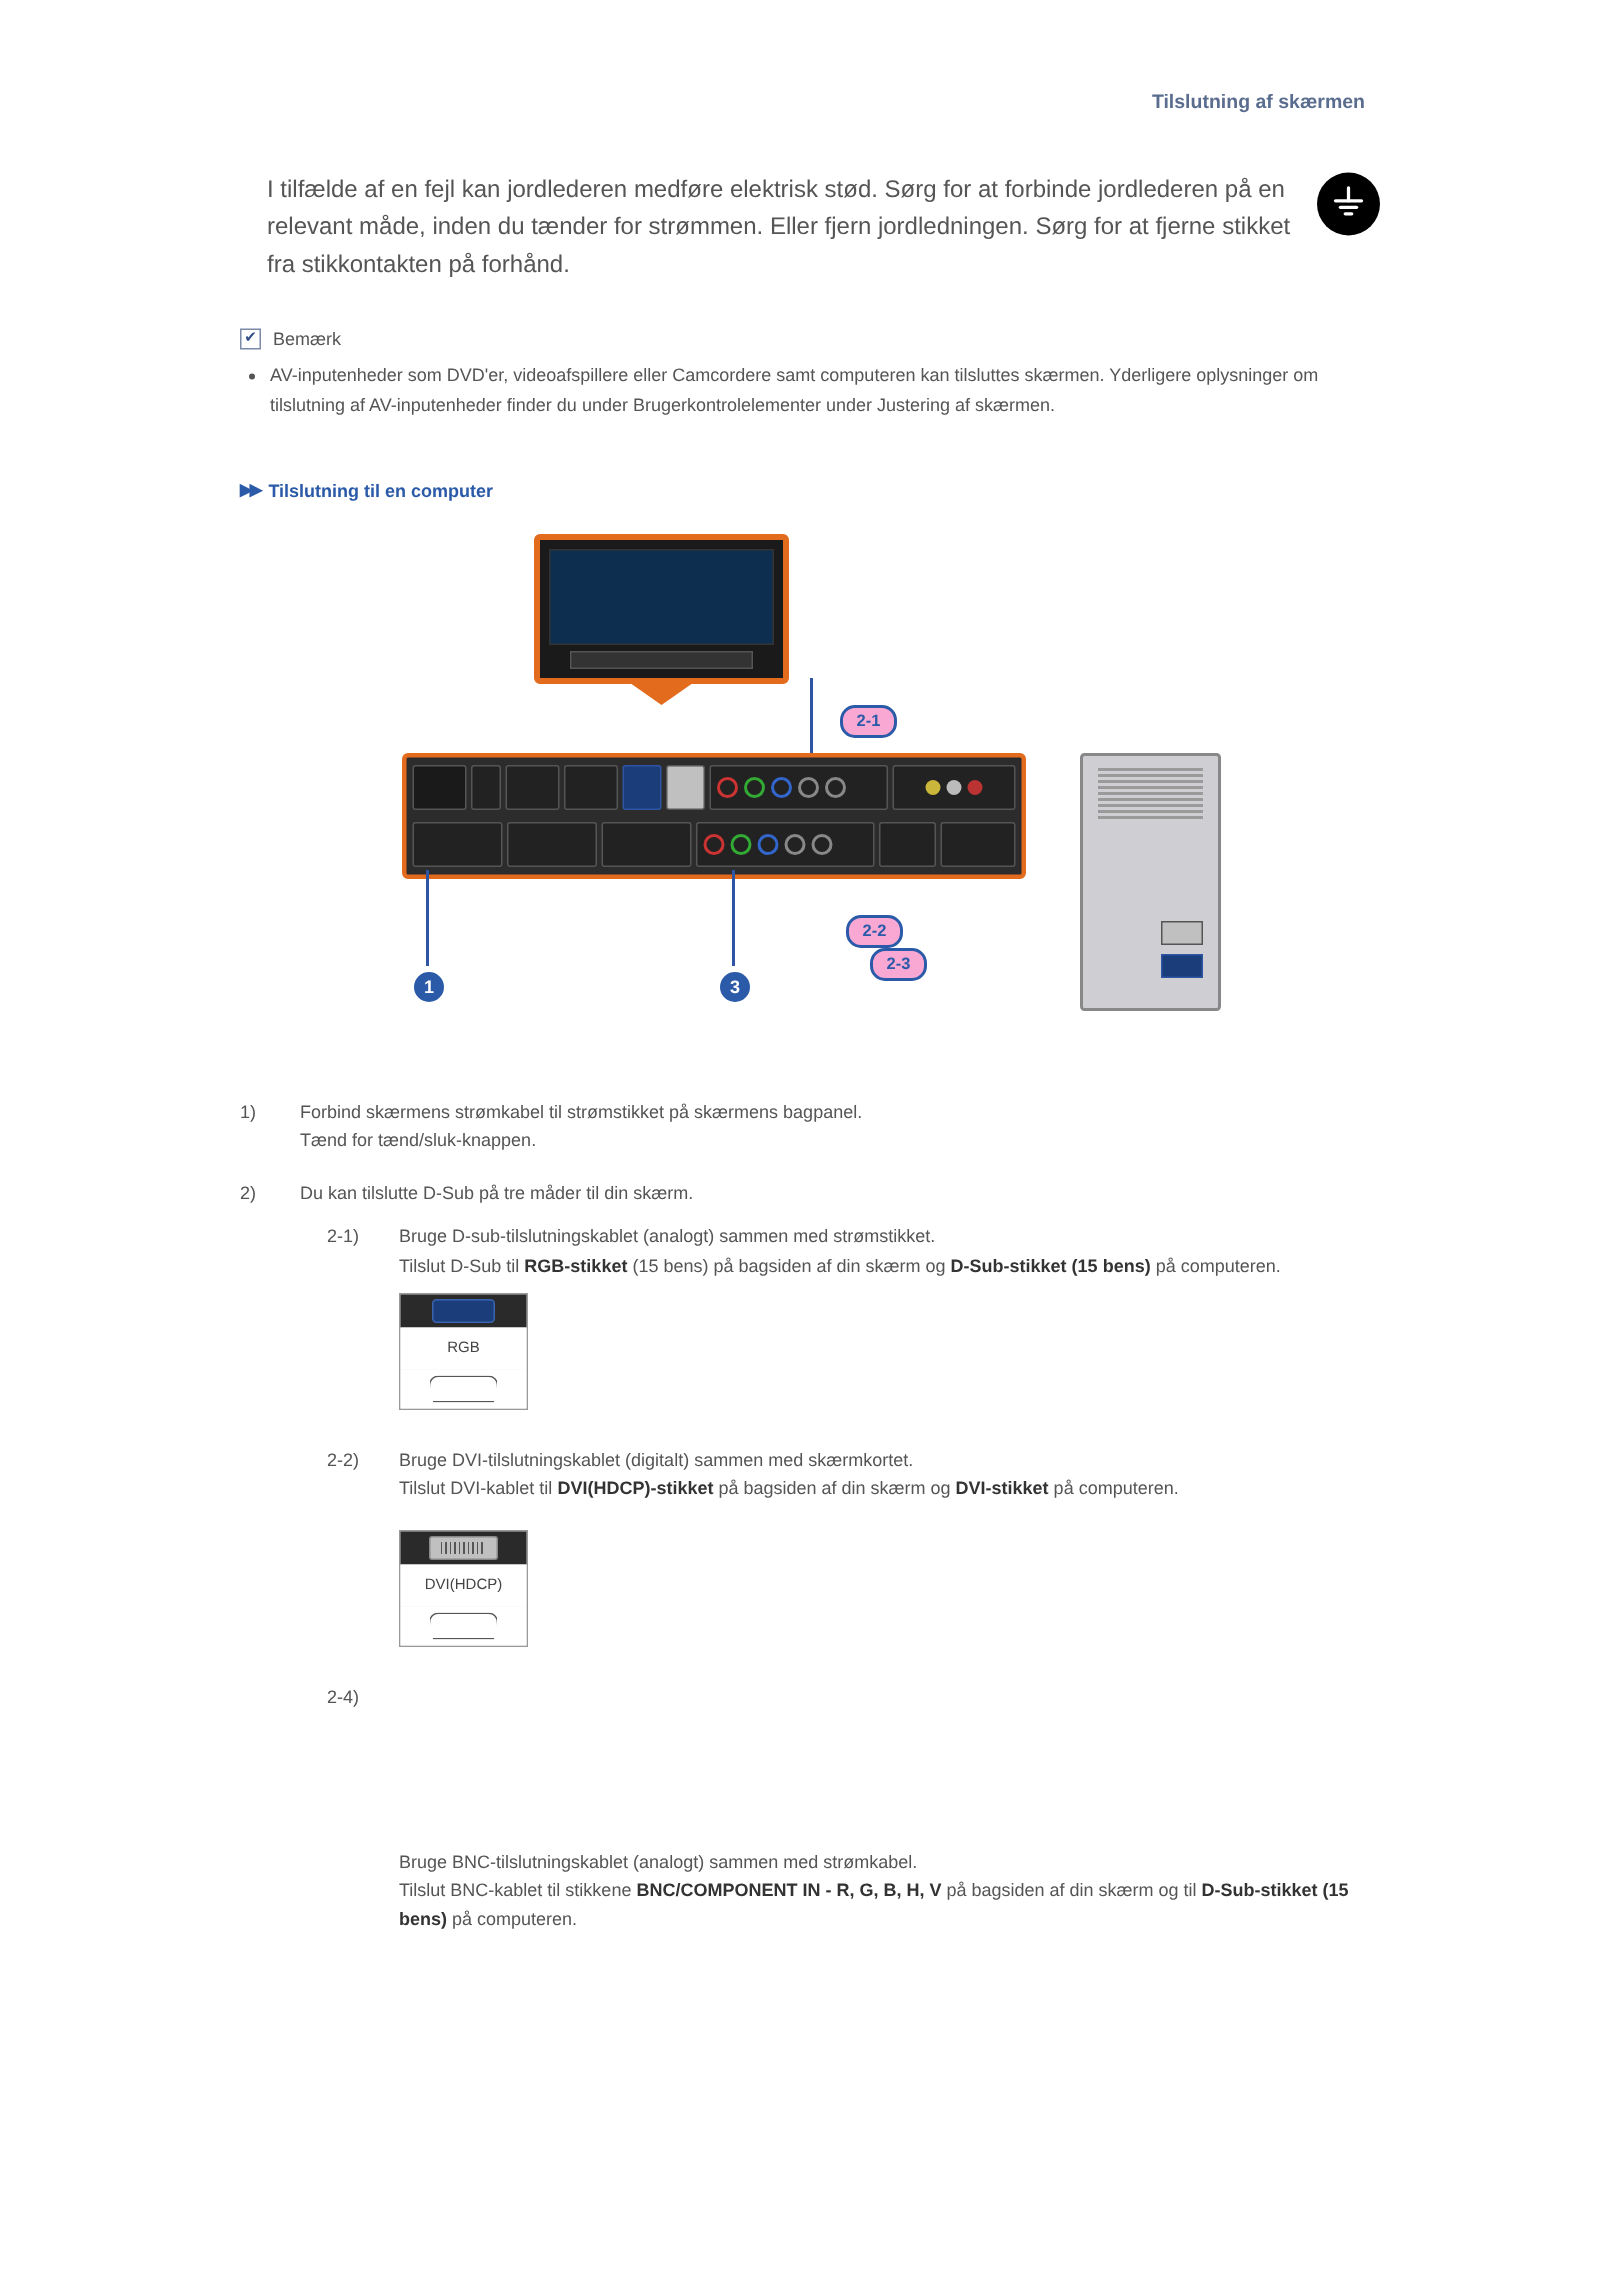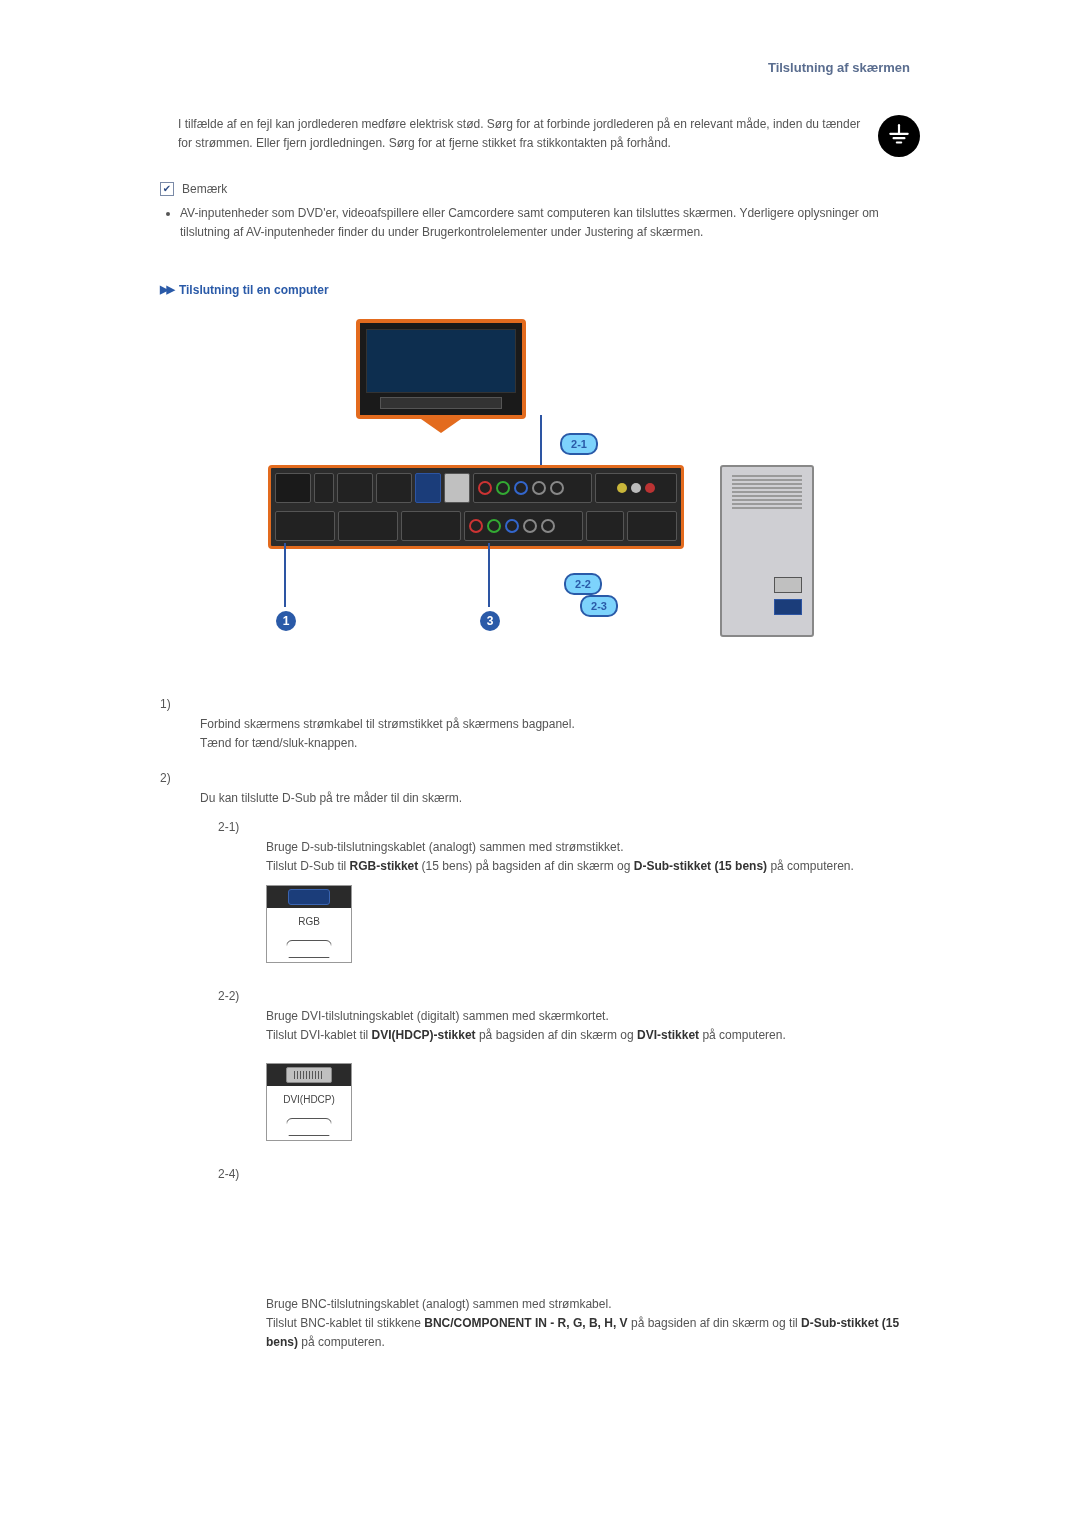--- a/index.html
+++ b/index.html
@@ -36,21 +36,21 @@
   .arrow-bullet {
     width: 0;
     height: 0;
     border-top: 4px solid transparent;
     border-bottom: 4px solid transparent;
     border-left: 5px solid #6c88b5;
   }
   .body-text {
     margin: 0 0 10px 18px;
     line-height: 1.55;
-    font-size: 12px;
+    font-size: 16px;
     color: #555555;
   }
   .icon-ground {
     width: 42px;
     height: 42px;
     border-radius: 50%;
     background: #000000;
     float: right;
     margin-left: 12px;
     display: flex;
@@ -167,21 +167,21 @@
   .c-av{width:80px;display:flex;gap:4px;align-items:center;justify-content:center;}
   .av-dot{width:10px;height:10px;border-radius:50%;}
   .yl{background:#c9b63a;} .wh{background:#bbb;} .rd{background:#b33;}
   .callout {
     position: absolute;
     min-width: 26px;
     height: 18px;
     padding: 0 4px;
     border: 2px solid #2a5aa8;
     border-radius: 10px;
-    background: #7dd3fc;
+    background: #f9a8d4;
     color: #2a5aa8;
     font-weight: bold;
     font-size: 11px;
     display: flex;
     align-items: center;
     justify-content: center;
   }
   .num-bubble {
     position: absolute;
     width: 20px; height: 20px;
@@ -209,21 +209,21 @@
   .wire{position:absolute;background:#2d55a3;width:2px;}
   .ol {
     display: flex;
     gap: 18px;
     margin: 0 0 16px 0;
     font-size: 12px;
     color: #555555;
     line-height: 1.6;
   }
   .ol .num { flex: 0 0 22px; }
-  .ol .content { flex: 1; margin-top: 20px; }
+  .ol .content { flex: 1; }
   .sub-ol {
     display: flex;
     gap: 14px;
     margin: 10px 0 6px 18px;
     font-size: 12px;
     color: #555555;
     line-height: 1.6;
   }
   .sub-ol .num { flex: 0 0 34px; }
   .sub-ol .content { flex: 1; }

